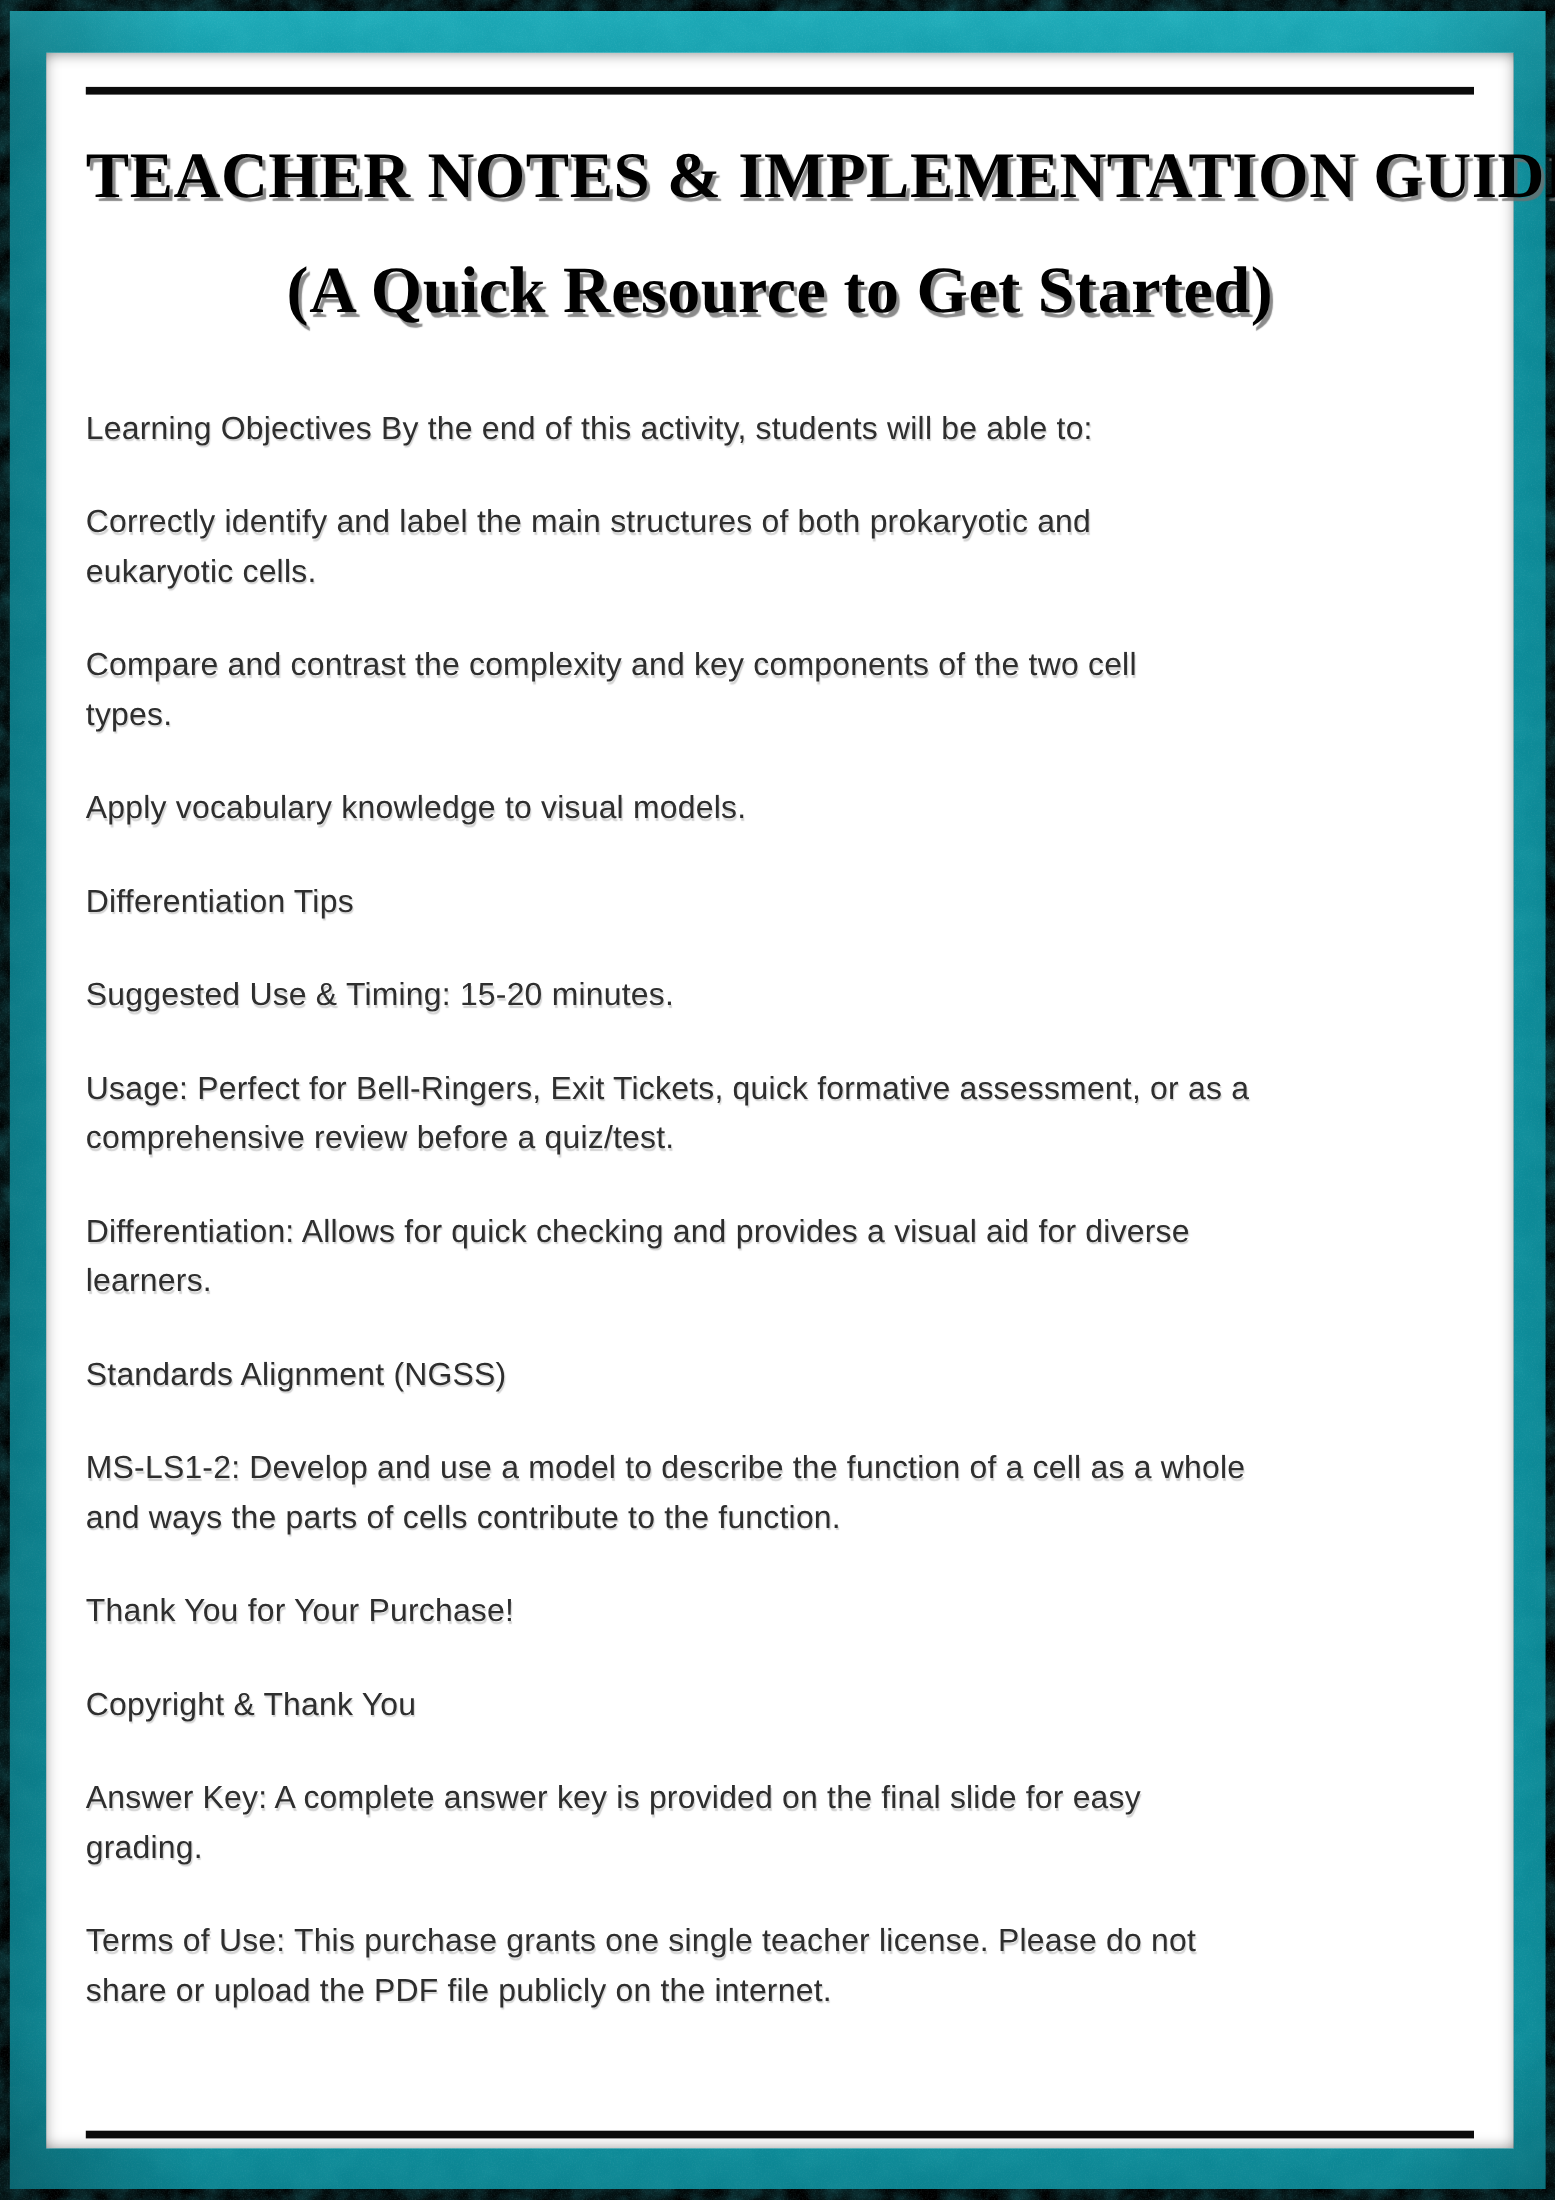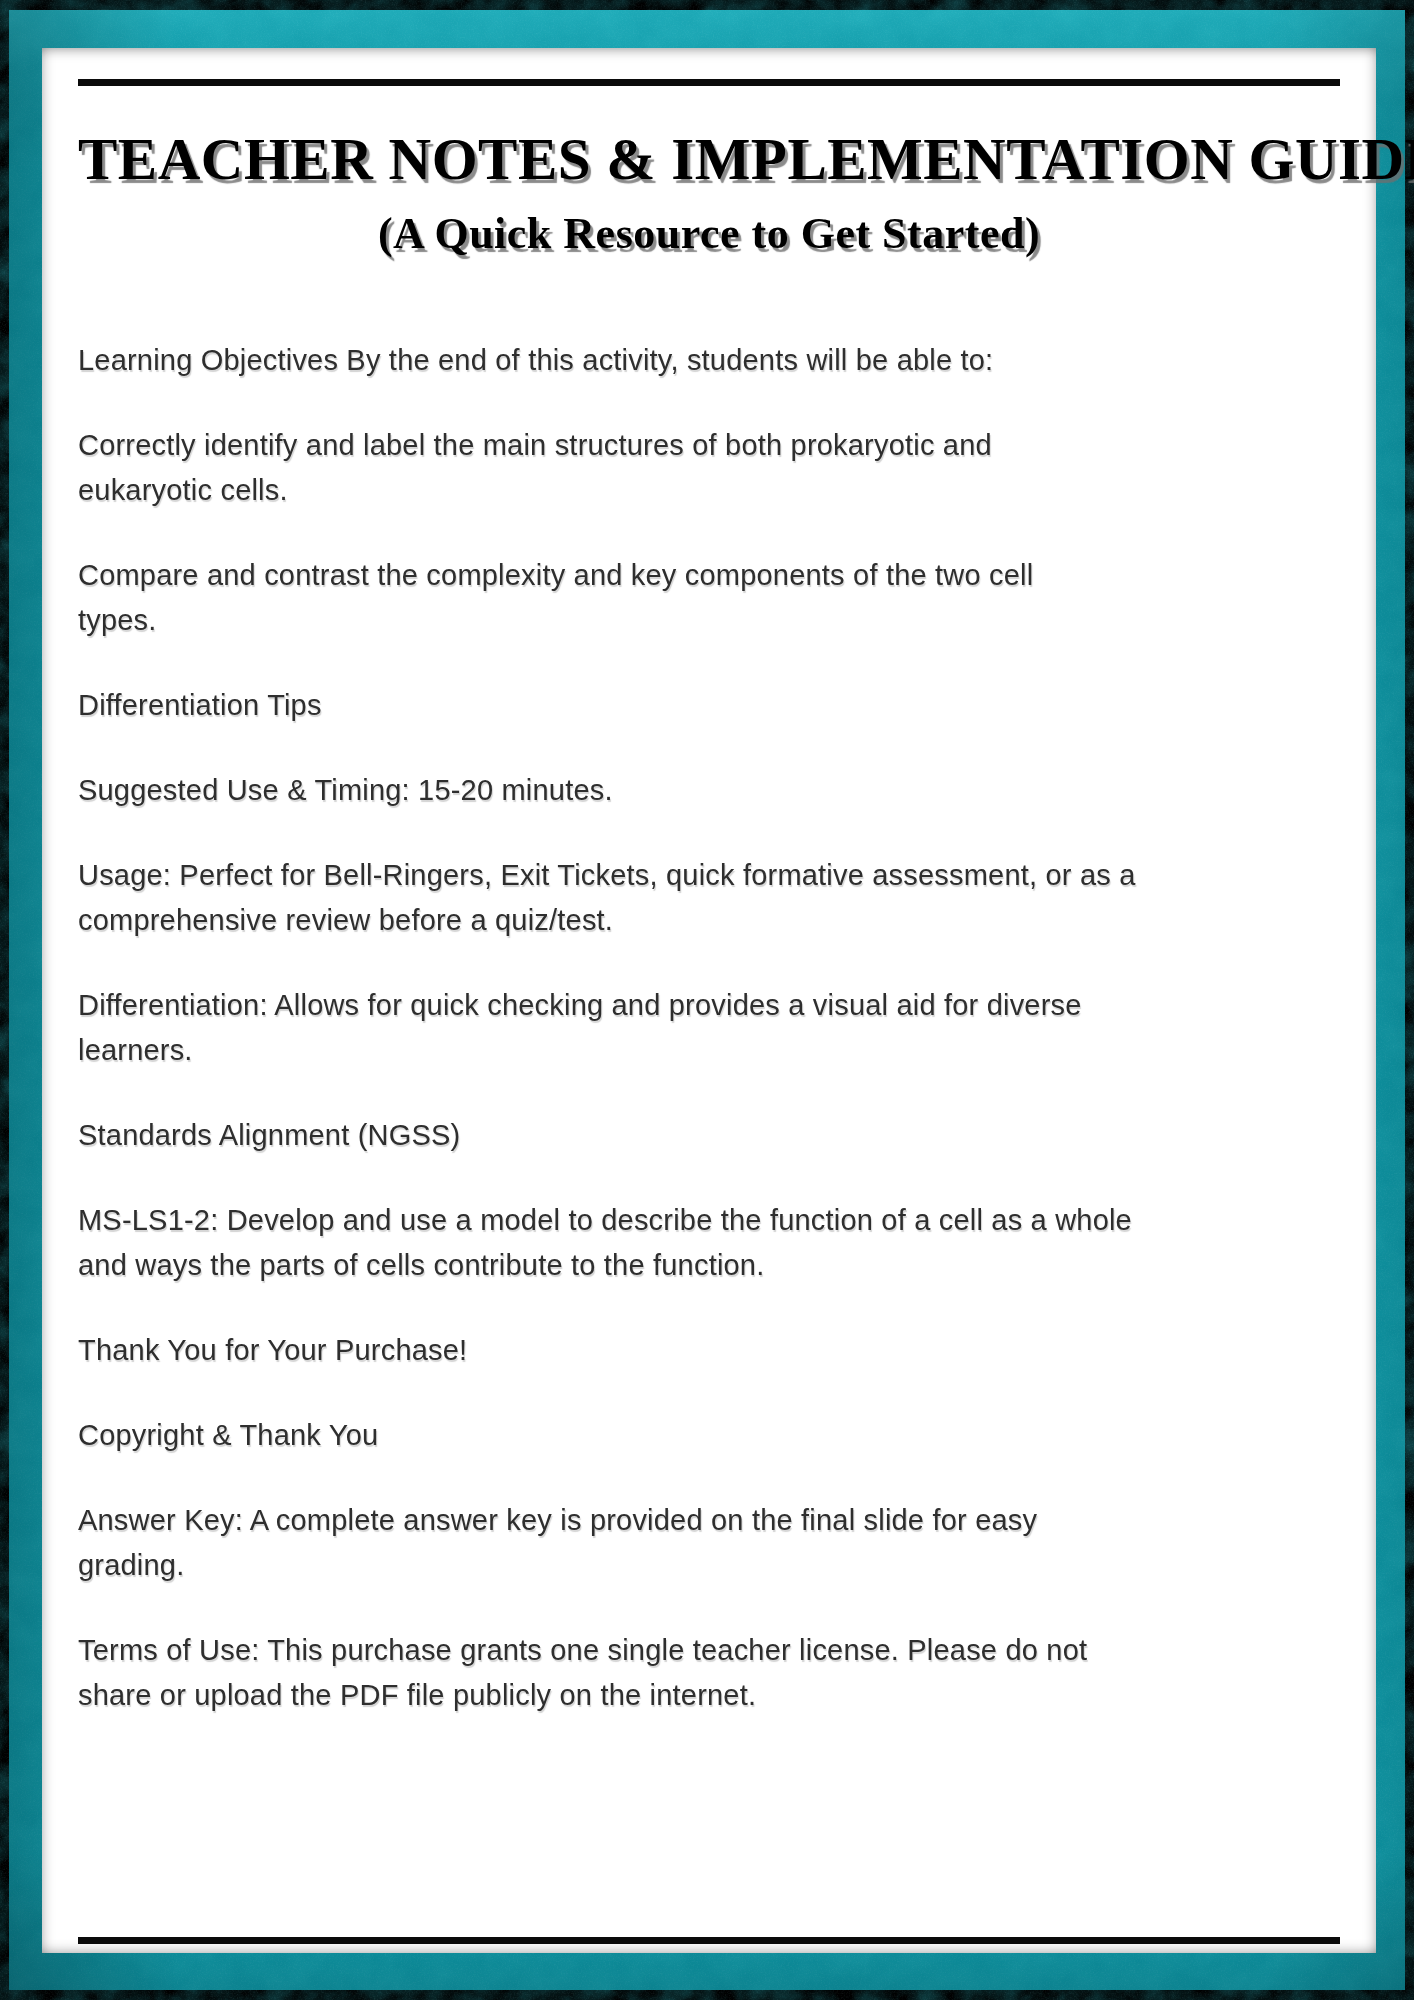--- a/index.html
+++ b/index.html
@@ -60,25 +60,26 @@
   .title-line-1 {
     display: block;
     font-size: 59px;
     line-height: 74px;
     letter-spacing: 0.5px;
     text-shadow: 3px 4px 1px rgba(110,110,110,0.8);
     white-space: nowrap;
   }
   .title-line-2 {
     display: block;
-    font-size: 44px;
+    font-size: 60px;
     line-height: 76px;
     letter-spacing: 0.5px;
     text-shadow: 3px 4px 1px rgba(110,110,110,0.8);
     white-space: nowrap;
+    margin-top: 30px;
   }
   .body-text {
     margin-top: 66px;
   }
   .para {
     margin: 0 0 40px 0;
     font-size: 29px;
     line-height: 45px;
     letter-spacing: 0.2px;
     font-weight: 400;
@@ -137,20 +138,21 @@
       <span class="title-line-1">TEACHER NOTES &amp; IMPLEMENTATION GUIDE</span>
       <span class="title-line-2">(A Quick Resource to Get Started)</span>
     </h1>
 
     <div class="body-text">
         <p class="para">Learning Objectives By the end of this activity, students will be able to:</p>
         <p class="para">Correctly identify and label the main structures of both prokaryotic and
 eukaryotic cells.</p>
         <p class="para">Compare and contrast the complexity and key components of the two cell
 types.</p>
+        <p class="para">Apply vocabulary knowledge to visual models.</p>
         <p class="para">Differentiation Tips</p>
         <p class="para">Suggested Use &amp; Timing: 15-20 minutes.</p>
         <p class="para">Usage: Perfect for Bell-Ringers, Exit Tickets, quick formative assessment, or as a
 comprehensive review before a quiz/test.</p>
         <p class="para">Differentiation: Allows for quick checking and provides a visual aid for diverse
 learners.</p>
         <p class="para">Standards Alignment (NGSS)</p>
         <p class="para">MS-LS1-2: Develop and use a model to describe the function of a cell as a whole
 and ways the parts of cells contribute to the function.</p>
         <p class="para">Thank You for Your Purchase!</p>

